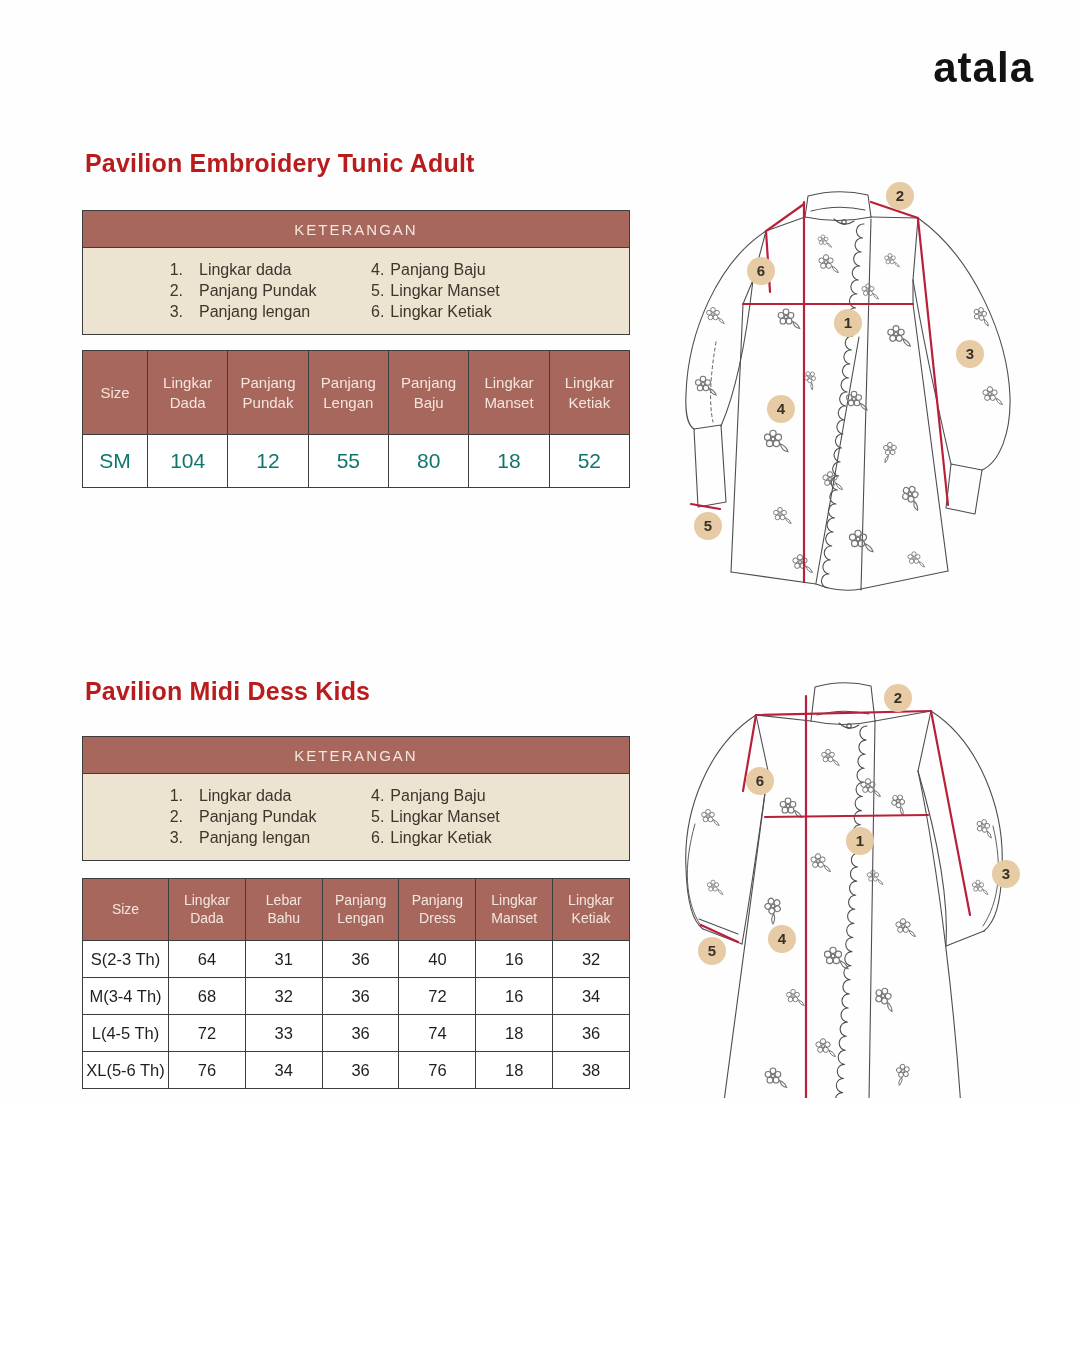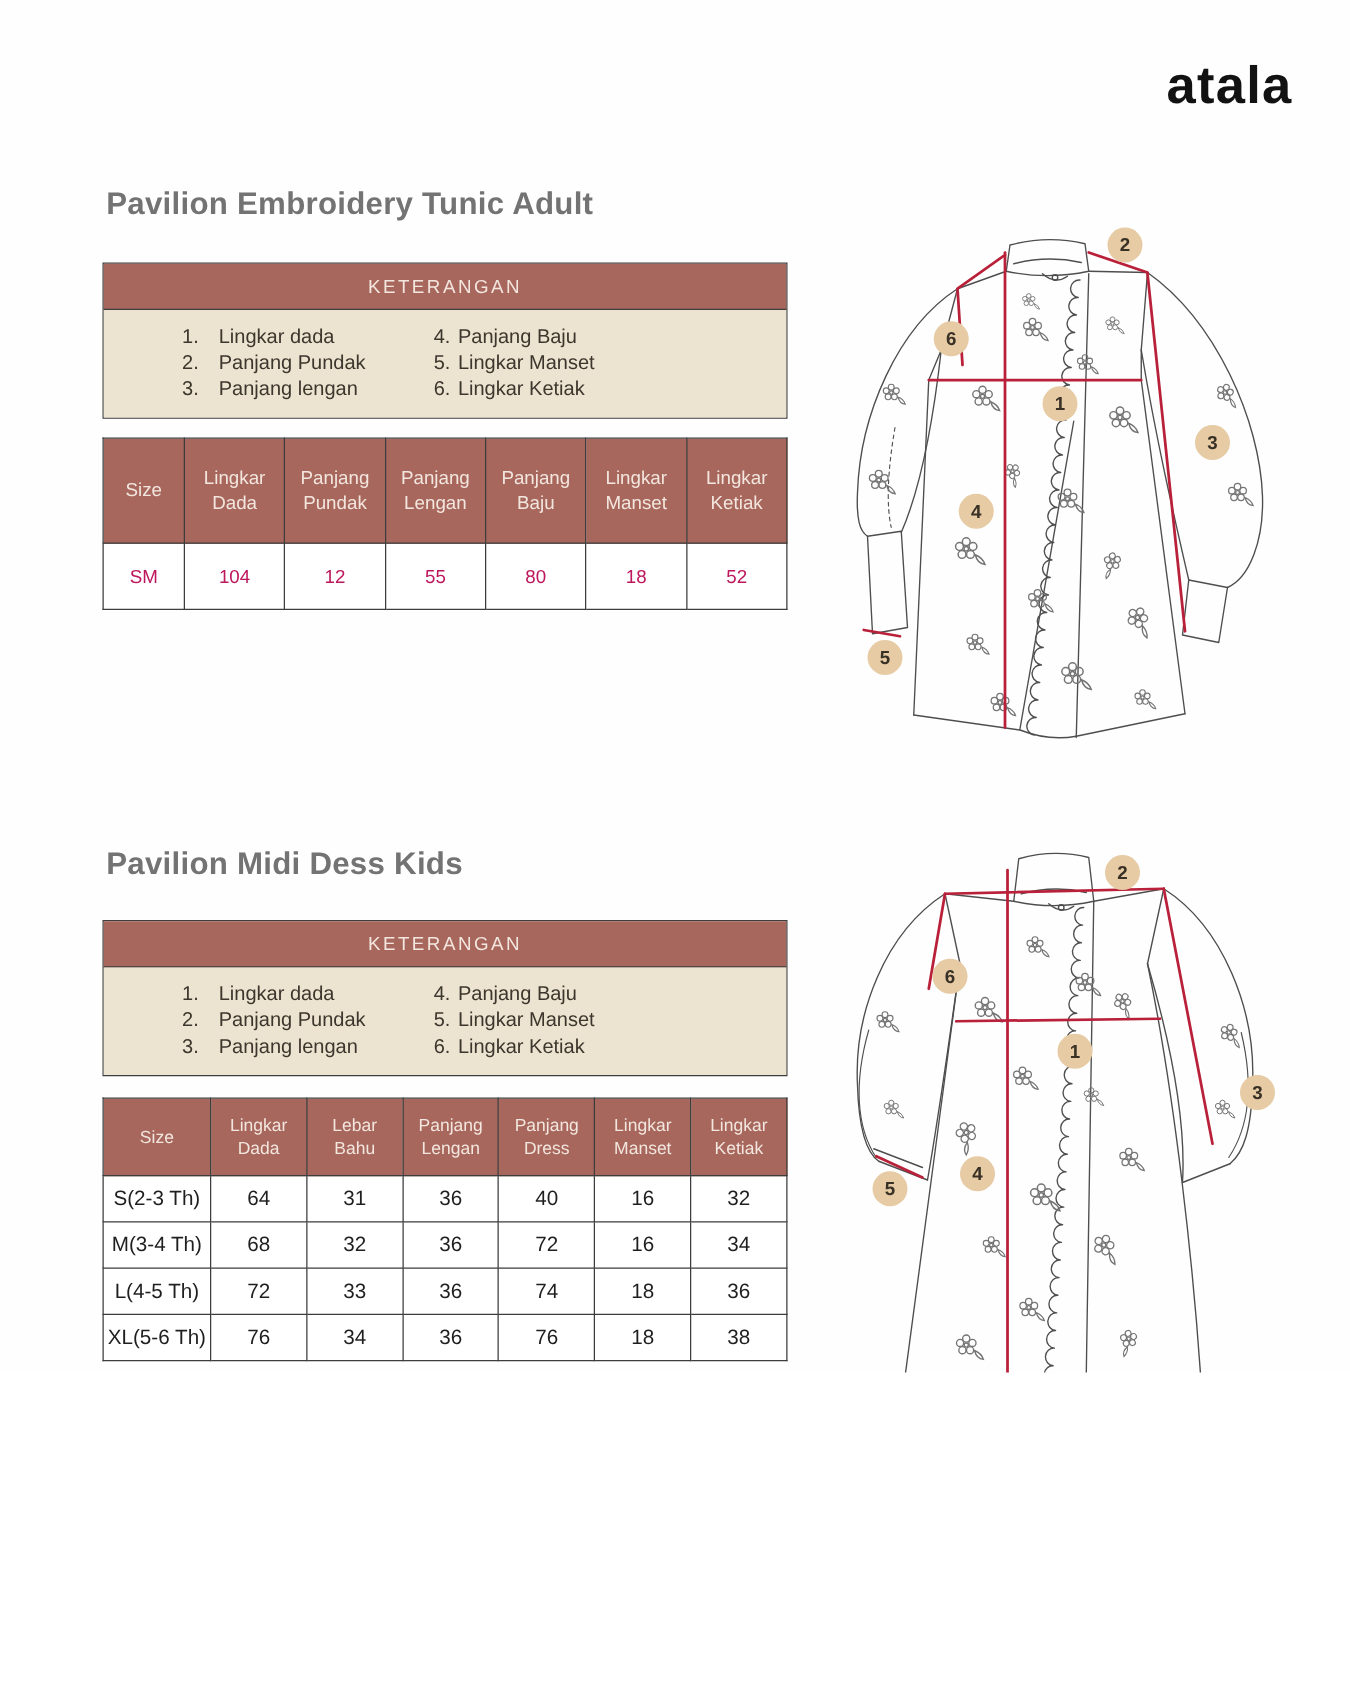--- a/index.html
+++ b/index.html
@@ -9,42 +9,42 @@
     --red:#b92039;
     --line:#3d3d3d;
     --ink:#1d1d1d;
   }
   *{box-sizing:border-box;margin:0;padding:0;}
   body{background:#ffffff;font-family:"Liberation Sans",sans-serif;}
   .page{position:relative;width:1080px;height:1098px;background:#fefefe;overflow:hidden;}
 
   .logo{position:absolute;top:44px;right:46px;font-size:42px;font-weight:700;letter-spacing:1px;color:#121212;}
 
-  .section-title{position:absolute;left:85px;font-size:25px;font-weight:700;color:#737373;letter-spacing:.2px;}
+  .section-title{position:absolute;left:85px;font-size:25px;font-weight:700;color:#b91c1c;letter-spacing:.2px;}
   #title1{top:149px;}
   #title2{top:677px;}
 
   .ket-box{position:absolute;left:82px;width:548px;border:1px solid var(--line);}
   #ket1{top:210px;}
   #ket2{top:736px;}
   .ket-head{background:var(--brick);color:#f3e6de;text-align:center;font-size:15px;letter-spacing:2px;padding:10px 0 9px 0;border-bottom:1px solid var(--line);}
-  .ket-body{background:var(--cream);display:flex;padding:11px 0 12px 52px;}
+  .ket-body{background:var(--cream);display:flex;padding:11px 0 12px 76px;}
   .ket-col{font-size:16px;line-height:1.32;color:#3d362d;}
   .ket-col.left{width:212px;}
   .ket-item{white-space:nowrap;}
   .l-num{display:inline-block;width:24px;text-align:right;margin-right:16px;}
   .r-num{display:inline-block;margin-right:6px;}
 
   table.size{position:absolute;left:82px;width:548px;border-collapse:collapse;table-layout:fixed;background:#fff;}
   #table1{top:350px;}
   #table2{top:878px;}
   .size th,.size td{border:1px solid var(--line);text-align:center;vertical-align:middle;padding:0 2px;}
   .size th{background:var(--brick);color:#f3e6de;font-weight:400;}
   #table1 th{height:84px;font-size:15px;line-height:1.3;}
-  #table1 td{height:53px;font-size:15px;color:#be185d;}
+  #table1 td{height:53px;font-size:21px;color:#0f766e;}
   #table2 th{height:62px;font-size:14px;line-height:1.25;}
   #table2 td{height:37px;font-size:16.5px;color:#1f1f1f;}
 
   .diagram{position:absolute;}
   #diag1{left:658px;top:162px;}
   #diag2{left:653px;top:676px;}
   .baseline-line{position:absolute;left:682px;top:1193px;width:372px;height:2px;background:#ececec;}
 
   .footer-note{position:absolute;top:1241px;left:0;width:1080px;text-align:center;font-size:27px;color:var(--ink);}
 </style>

